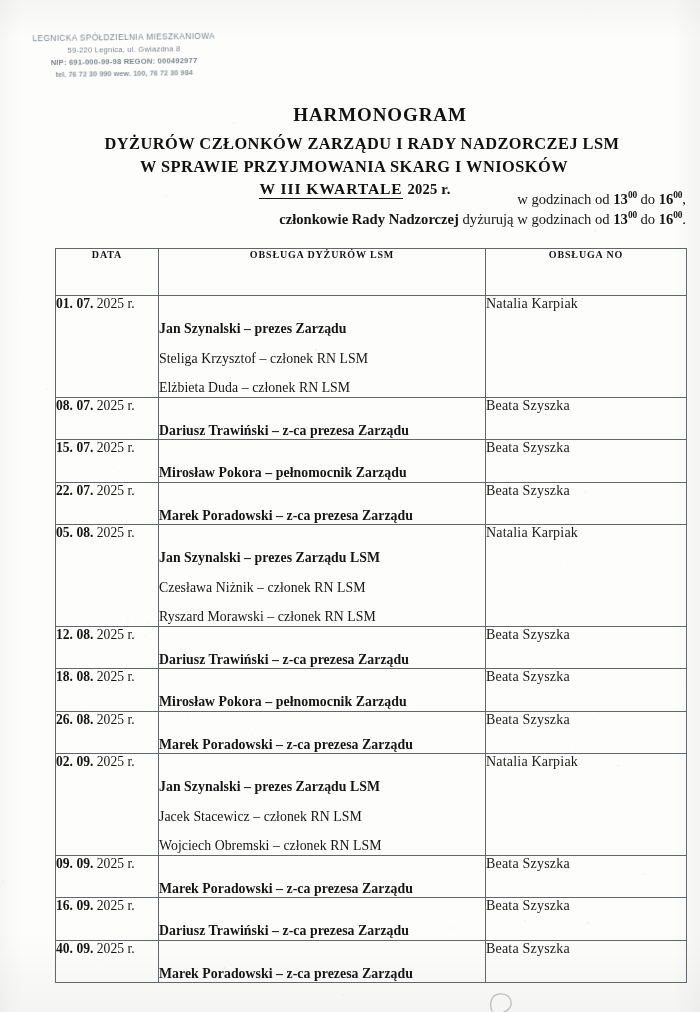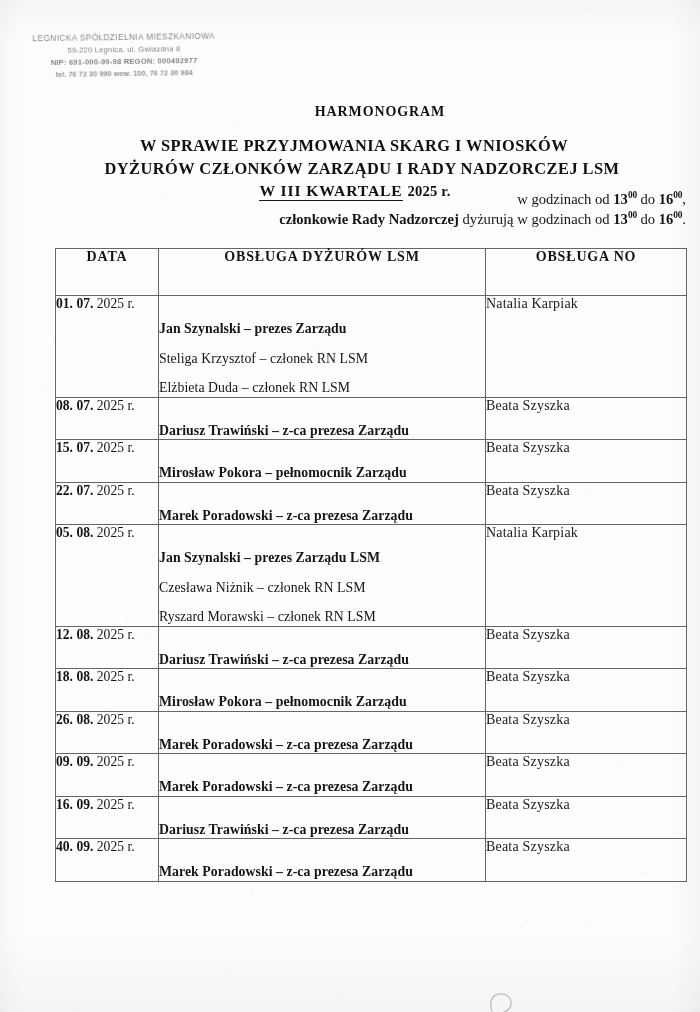--- a/index.html
+++ b/index.html
@@ -63,24 +63,24 @@
     width: 700px;
     text-align: center;
   }
   .t-line {
     display: block;
     font-weight: bold;
     color: #111;
     white-space: nowrap;
   }
   .t1 {
-    font-size: 14px;
+    font-size: 19px;
     letter-spacing: 0.9px;
     margin-left: 60px;
-    margin-bottom: 16px;
+    margin-bottom: 8px;
   }
   .t2 {
     font-size: 16.4px;
     letter-spacing: 0.45px;
     margin-left: 24px;
     margin-bottom: 3px;
   }
   .t3 {
     font-size: 16.4px;
     letter-spacing: 0.45px;
@@ -132,21 +132,21 @@
   }
   col.c-date { width: 103px; }
   col.c-zarzad { width: 327px; }
   col.c-no { width: 201px; }
 
   thead th {
     height: 46px;
     text-align: center;
     vertical-align: middle;
     font-weight: bold;
-    font-size: 14px;
+    font-size: 10px;
     letter-spacing: 0.85px;
     color: #141414;
   }
 
   .cell-date {
     text-align: left;
     padding: 6px 0 0 5px;
     font-size: 13.6px;
     white-space: nowrap;
     color: #151515;
@@ -361,22 +361,22 @@
 
 <div class="letterhead">
   <span class="lh-line lh1">LEGNICKA SPÓŁDZIELNIA MIESZKANIOWA</span>
   <span class="lh-line lh2">59-220 Legnica, ul. Gwiazdna 8</span>
   <span class="lh-line lh3">NIP: 691-000-99-98 REGON: 000492977</span>
   <span class="lh-line lh4">tel. 76 72 30 990 wew. 100, 76 72 30 984</span>
 </div>
 
 <div class="title-block">
   <span class="t-line t1">HARMONOGRAM</span>
+  <span class="t-line t2">DYŻURÓW CZŁONKÓW ZARZĄDU I RADY NADZORCZEJ LSM</span>
   <span class="t-line t3">W SPRAWIE PRZYJMOWANIA SKARG I WNIOSKÓW</span>
-  <span class="t-line t2">DYŻURÓW CZŁONKÓW ZARZĄDU I RADY NADZORCZEJ LSM</span>
   <span class="t-line t4"><span class="underline-span">W  III  KWARTALE</span> <span class="q-year">2025 r.</span></span>
 </div>
 
 <div class="hours">
   <span class="hours-line hours-line1"><span>w godzinach od </span><b>13</b><sup>00</sup><span> do </span><b>16</b><sup>00</sup><span>,</span></span>
   <span class="hours-line hours-line2"><b>członkowie Rady Nadzorczej</b><span> dyżurują w godzinach od </span><b>13</b><sup>00</sup><span> do </span><b>16</b><sup>00</sup><span>.</span></span>
 </div>
 
 <table class="sched-table">
   <colgroup>
@@ -445,20 +445,29 @@
         </td>
         <td class="cell-no">Beata  Szyszka</td>
       </tr>
       <tr class="row-short">
         <td class="cell-date"><span class="d-bold">26. 08.</span><span> 2025 r.</span></td>
         <td class="cell-duty">
           <span class="primary">Marek Poradowski – z-ca prezesa Zarządu</span>
         </td>
         <td class="cell-no">Beata  Szyszka</td>
       </tr>
+      <tr class="row-tall">
+        <td class="cell-date"><span class="d-bold">02. 09.</span><span> 2025 r.</span></td>
+        <td class="cell-duty">
+          <span class="primary">Jan Szynalski – prezes Zarządu LSM</span>
+          <span class="member">Jacek Stacewicz – członek RN LSM</span>
+          <span class="member">Wojciech Obremski – członek RN LSM</span>
+        </td>
+        <td class="cell-no">Natalia  Karpiak</td>
+      </tr>
       <tr class="row-short">
         <td class="cell-date"><span class="d-bold">09. 09.</span><span> 2025 r.</span></td>
         <td class="cell-duty">
           <span class="primary">Marek Poradowski – z-ca prezesa Zarządu</span>
         </td>
         <td class="cell-no">Beata  Szyszka</td>
       </tr>
       <tr class="row-short">
         <td class="cell-date"><span class="d-bold">16. 09.</span><span> 2025 r.</span></td>
         <td class="cell-duty">

